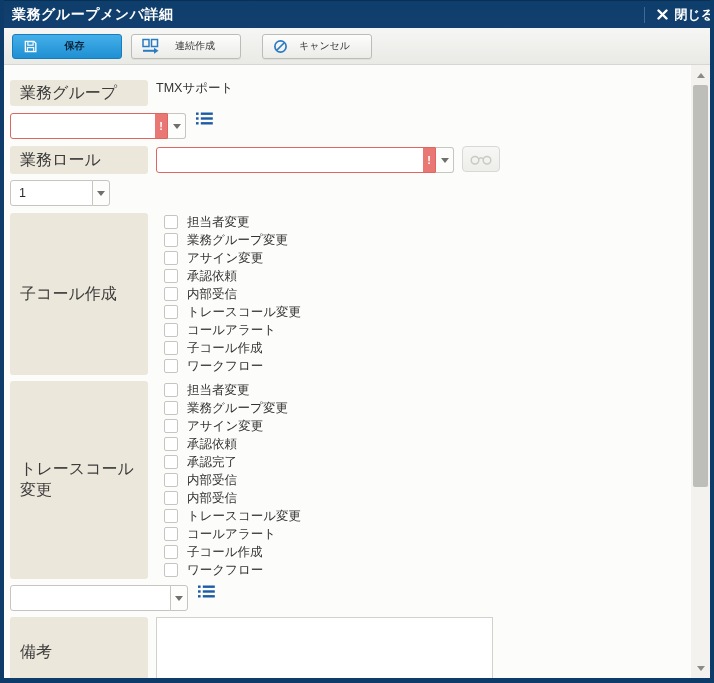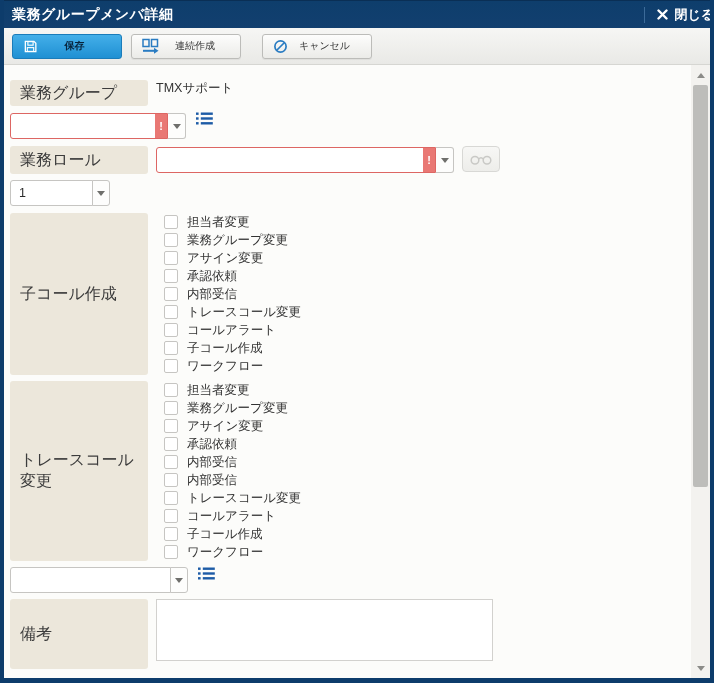--- a/index.html
+++ b/index.html
@@ -270,20 +270,24 @@
         <div class="cb-row">
             <span class="checkbox"></span>
             <span class="cb-label">アサイン変更</span>
           </div>
         <div class="cb-row">
             <span class="checkbox"></span>
             <span class="cb-label">承認依頼</span>
           </div>
         <div class="cb-row">
             <span class="checkbox"></span>
+            <span class="cb-label">承認完了</span>
+          </div>
+        <div class="cb-row">
+            <span class="checkbox"></span>
             <span class="cb-label">内部受信</span>
           </div>
         <div class="cb-row">
             <span class="checkbox"></span>
             <span class="cb-label">内部受信</span>
           </div>
         <div class="cb-row">
             <span class="checkbox"></span>
             <span class="cb-label">トレースコール変更</span>
           </div>

